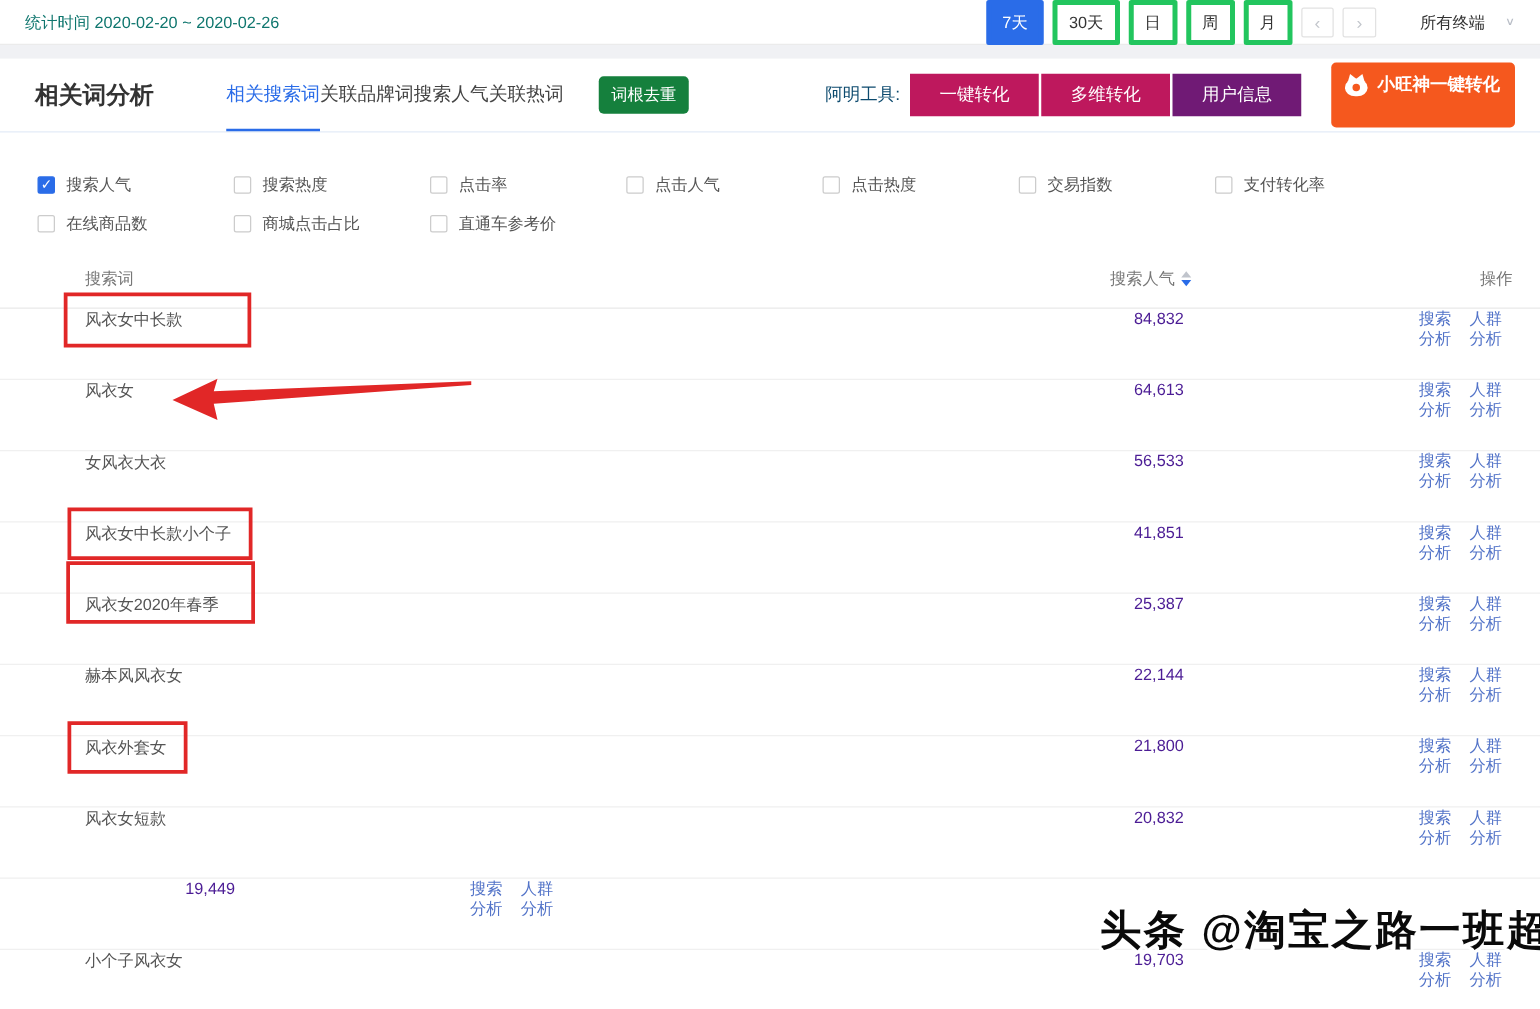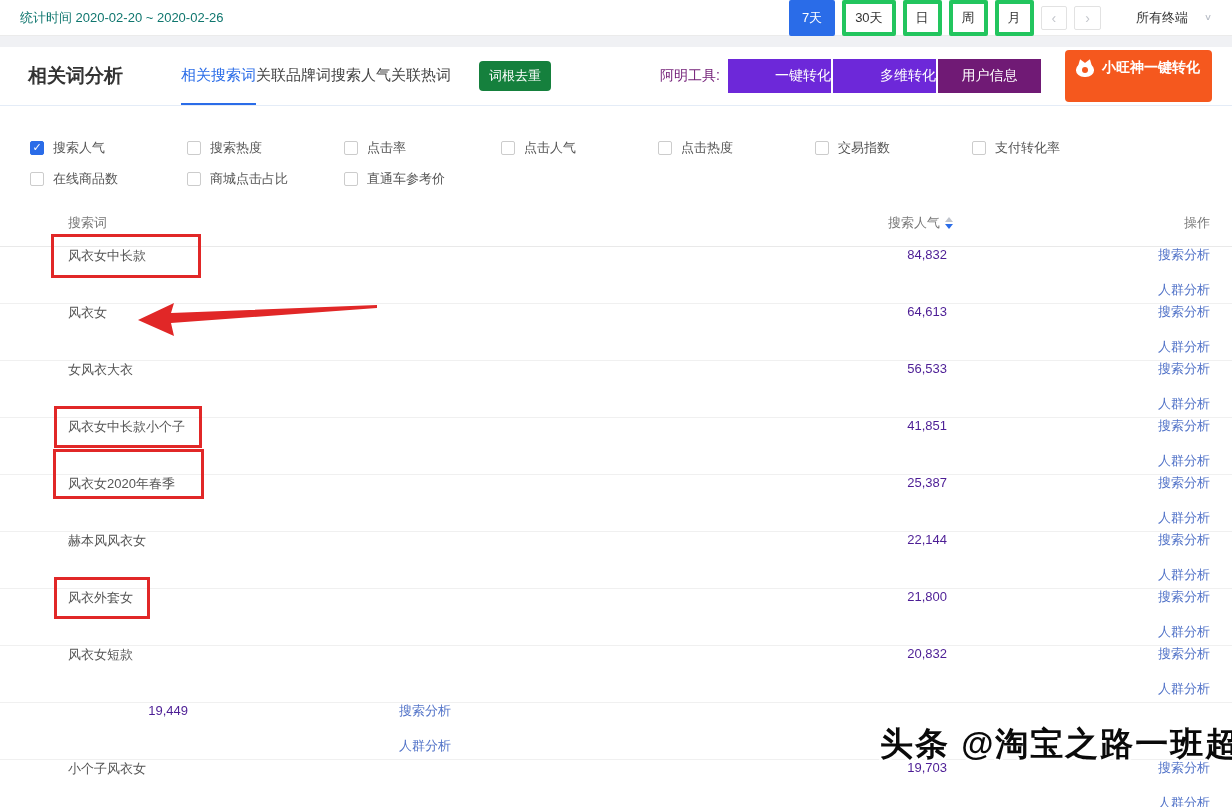--- a/index.html
+++ b/index.html
@@ -25,24 +25,24 @@
   .panel-head{height:59px;display:flex;align-items:center;padding:0 20px 0 28px;
     border-bottom:1px solid #e4ecf7;box-sizing:border-box;background:#fff;}
   .panel-title{font-size:19px;font-weight:bold;color:#333;margin-right:58px;}
   .tabs{display:flex;align-items:center;height:100%;}
   .tab{font-size:15px;color:#444;height:100%;display:flex;align-items:center;cursor:pointer;
     border-bottom:2px solid transparent;box-sizing:border-box;}
   .tab.active{color:#2a6ce8;border-bottom-color:#2a6ce8;}
   .dedupe{background:#15803d;color:#fff;font-size:13px;border-radius:4px;
     padding:6px 10px;margin-left:28px;cursor:pointer;}
   .tools{margin-left:auto;display:flex;align-items:center;}
-  .tools-label{font-size:14px;color:#701a75;margin-right:8px;}
+  .tools-label{font-size:14px;color:#0c4a6e;margin-right:8px;}
   .tool-btn{border:none;color:#fff;font-size:14px;padding:8px 0;width:103px;text-align:center;
     cursor:pointer;margin-right:2px;}
-  .tool-btn.blue{background:#6d28d9;text-align:right;}
+  .tool-btn.blue{background:#be185d;}
   .tool-btn.tan{background:#701a75;}
   .super-btn{background:#f5581e;color:#fff;font-size:14px;font-weight:bold;border:none;
     border-radius:4px;padding:9px 12px 25px 10px;margin-left:22px;display:flex;align-items:center;
     gap:7px;cursor:pointer;}
   .cat{position:relative;width:20px;height:17px;flex:none;}
   .cat-head{position:absolute;left:1px;bottom:0;width:18px;height:14px;background:#fff;
     border-radius:48% 48% 46% 46%;}
   .cat-ear{position:absolute;top:-1px;width:0;height:0;
     border-left:4px solid transparent;border-right:4px solid transparent;border-bottom:6px solid #fff;}
   .cat-ear.l{left:2px;transform:rotate(-18deg);}
@@ -66,21 +66,21 @@
   .th-val{width:120px;display:flex;justify-content:flex-end;align-items:center;gap:5px;margin-right:182px;}
   .th-op{width:75px;text-align:right;}
   .sort{display:inline-flex;flex-direction:column;align-items:center;cursor:pointer;}
   .car{display:block;width:0;height:0;border-left:4px solid transparent;border-right:4px solid transparent;}
   .car.up{border-bottom:5px solid #c0c4cc;margin-bottom:2px;}
   .car.down{border-top:5px solid #2a6ce8;}
   .trow{height:57px;border-bottom:1px solid #f0f0f0;position:relative;}
   .kw-cell{flex:1;font-size:13px;color:#555;position:relative;}
   .kw-wrap{display:inline-block;position:relative;}
   .val-cell{width:120px;text-align:right;font-size:13px;color:#4c1d95;margin-right:188px;}
-  .op-cell{width:75px;display:flex;flex-direction:column;align-items:flex-end;gap:19px;}
+  .op-cell{width:75px;display:flex;flex-direction:row;align-items:flex-end;gap:6px;}
   .op-link{font-size:13px;color:#5273c8;text-decoration:none;cursor:pointer;line-height:16px;}
   
   .ann-red-box-wide .kw-wrap{border:3px solid #e12727;padding:10px 52px 10px 14px;margin:-13px -55px -13px -17px;}
   .ann-red-box .kw-wrap{border:3px solid #e12727;padding:9px 14px 9px 11px;margin:-12px -17px -12px -14px;}
   .ann-red-box-high .kw-wrap{border:3px solid #e12727;padding:23px 26px 3px 12px;margin:-26px -29px -6px -15px;}
   .arrow-svg{position:absolute;left:66px;top:-8px;pointer-events:none;display:none;}
   .ann-red-arrow .arrow-svg{display:block;}
   
   .watermark{position:absolute;left:880px;top:722px;z-index:6;font-size:33px;font-weight:800;
     color:#0a0a0a;letter-spacing:2px;white-space:nowrap;

